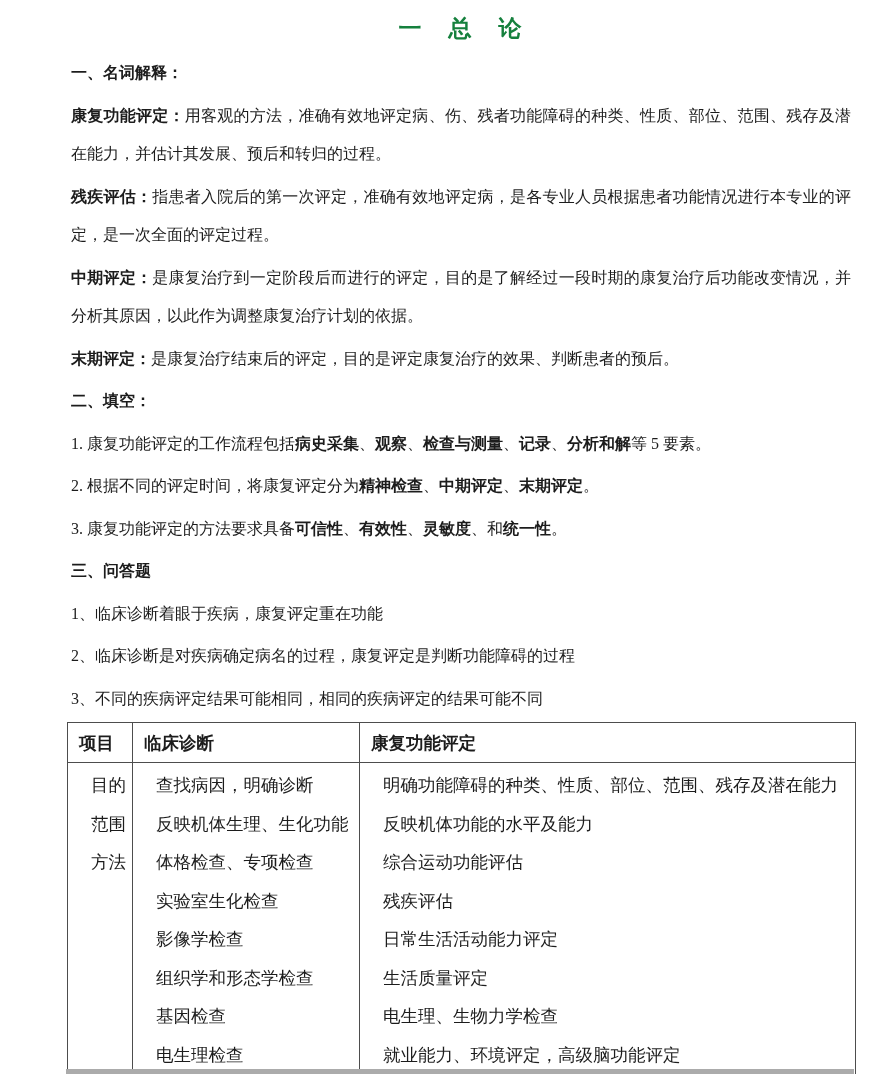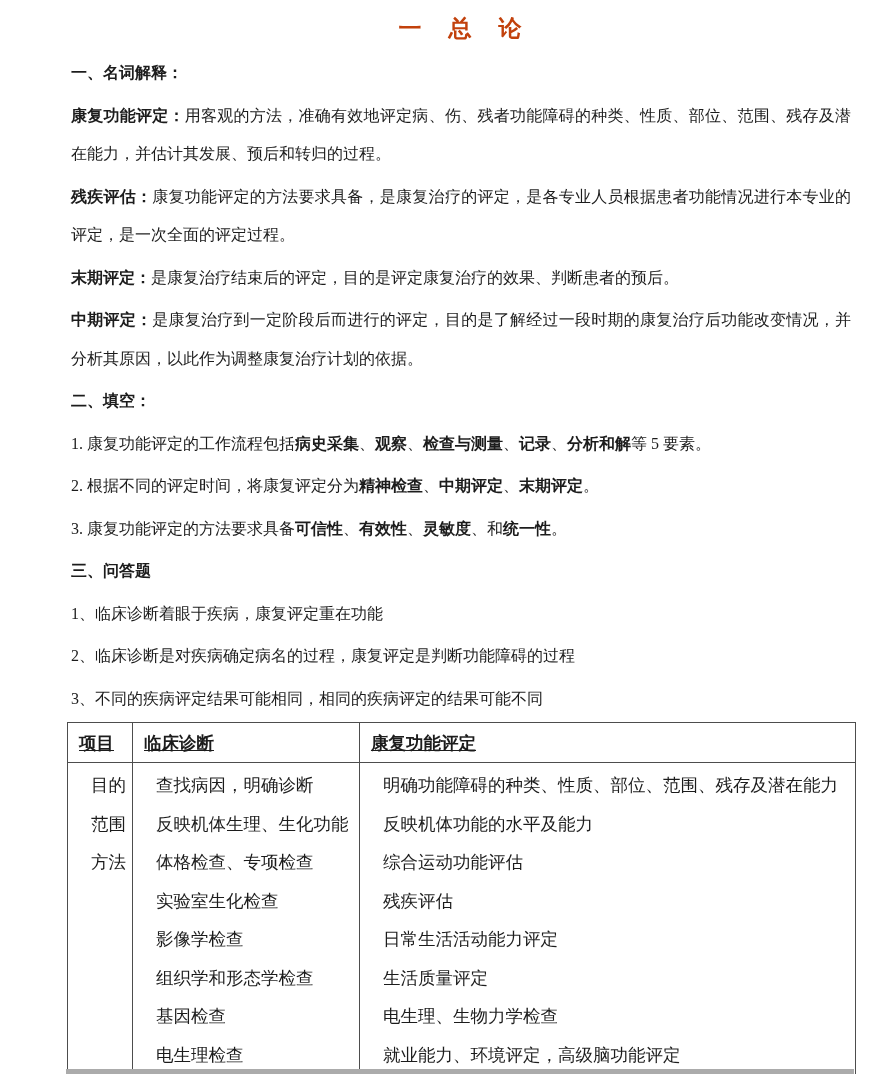--- a/index.html
+++ b/index.html
@@ -16,21 +16,21 @@
   .content {
     padding: 0 36px 0 67px;
   }
   h1.doc-title {
     margin: 0;
     padding: 13px 0 6px 0;
     text-align: center;
     font-size: 23px;
     font-weight: bold;
     letter-spacing: 2px;
-    color: #c2410c;
+    color: #15803d;
   }
   .body-text { margin-top: 2px; }
   .body-text p {
     margin: 4px;
     font-size: 16px;
     line-height: 38.5px;
     text-align: justify;
   }
   .body-text p.heading span { font-weight: bold; }
   span.b { font-weight: bold; }
@@ -45,21 +45,20 @@
     vertical-align: top;
     font-size: 17.5px;
     text-align: left;
     font-weight: normal;
   }
   table.cmp th {
     height: 40px;
     font-weight: bold;
     vertical-align: middle;
     padding: 0 0 0 11px;
-    text-decoration: underline;
   }
   table.cmp td { padding: 3px 0 0 11px; }
   .cell-line {
     line-height: 38.5px;
     white-space: nowrap;
     overflow: hidden;
     margin-left: 12px;
   }
   .bottom-strip {
     position: absolute;
@@ -72,23 +71,23 @@
 </style>
 </head>
 <body>
 
 <div class="page" style="color: rgb(28, 28, 28); background: rgb(255, 255, 255);">
   <div class="content">
     <h1 class="doc-title">一　总　论</h1>
     <div class="body-text" id="body-root">
         <p class="heading"><span class="b">一、名词解释：</span></p>
         <p class="para"><span class="b">康复功能评定：</span><span>用客观的方法，准确有效地评定病、伤、残者功能障碍的种类、性质、部位、范围、残存及潜在能力，并估计其发展、预后和转归的过程。</span></p>
-        <p class="para"><span class="b">残疾评估：</span><span>康复功能评定的方法要求具备，是康复治疗的评定，是各专业人员根据患者功能情况进行本专业的评定，是一次全面的评定过程。</span></p>
+        <p class="para"><span class="b">残疾评估：</span><span>指患者入院后的第一次评定，准确有效地评定病，是各专业人员根据患者功能情况进行本专业的评定，是一次全面的评定过程。</span></p>
+        <p class="para"><span class="b">中期评定：</span><span>是康复治疗到一定阶段后而进行的评定，目的是了解经过一段时期的康复治疗后功能改变情况，并分析其原因，以此作为调整康复治疗计划的依据。</span></p>
         <p class="para"><span class="b">末期评定：</span><span>是康复治疗结束后的评定，目的是评定康复治疗的效果、判断患者的预后。</span></p>
-        <p class="para"><span class="b">中期评定：</span><span>是康复治疗到一定阶段后而进行的评定，目的是了解经过一段时期的康复治疗后功能改变情况，并分析其原因，以此作为调整康复治疗计划的依据。</span></p>
         <p class="heading"><span class="b">二、填空：</span></p>
         <p class="para"><span>1. 康复功能评定的工作流程包括</span><span class="b">病史采集</span><span>、</span><span class="b">观察</span><span>、</span><span class="b">检查与测量</span><span>、</span><span class="b">记录</span><span>、</span><span class="b">分析和解</span><span>等 5 要素。</span></p>
         <p class="para"><span>2. 根据不同的评定时间，将康复评定分为</span><span class="b">精神检查</span><span>、</span><span class="b">中期评定</span><span>、</span><span class="b">末期评定</span><span>。</span></p>
         <p class="para"><span>3. 康复功能评定的方法要求具备</span><span class="b">可信性</span><span>、</span><span class="b">有效性</span><span>、</span><span class="b">灵敏度</span><span>、和</span><span class="b">统一性</span><span>。</span></p>
         <p class="heading"><span class="b">三、问答题</span></p>
         <p class="para"><span>1、临床诊断着眼于疾病，康复评定重在功能</span></p>
         <p class="para"><span>2、临床诊断是对疾病确定病名的过程，康复评定是判断功能障碍的过程</span></p>
         <p class="para"><span>3、不同的疾病评定结果可能相同，相同的疾病评定的结果可能不同</span></p>
       </div>
     <table class="cmp" id="cmp-table">

